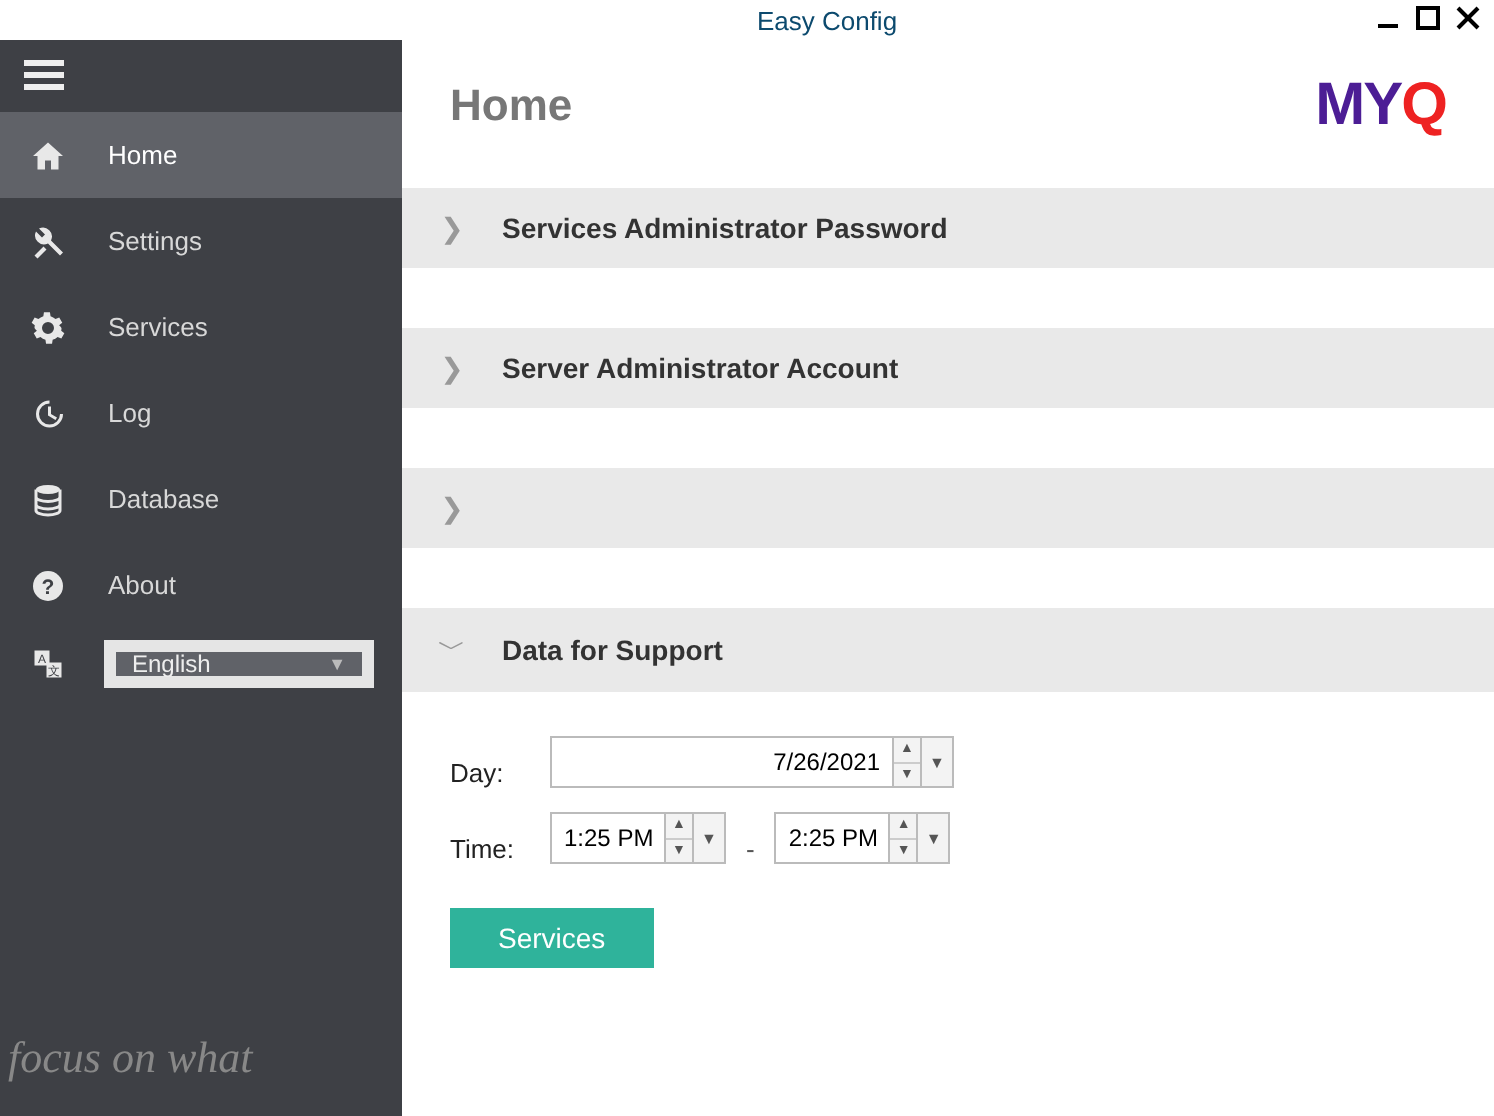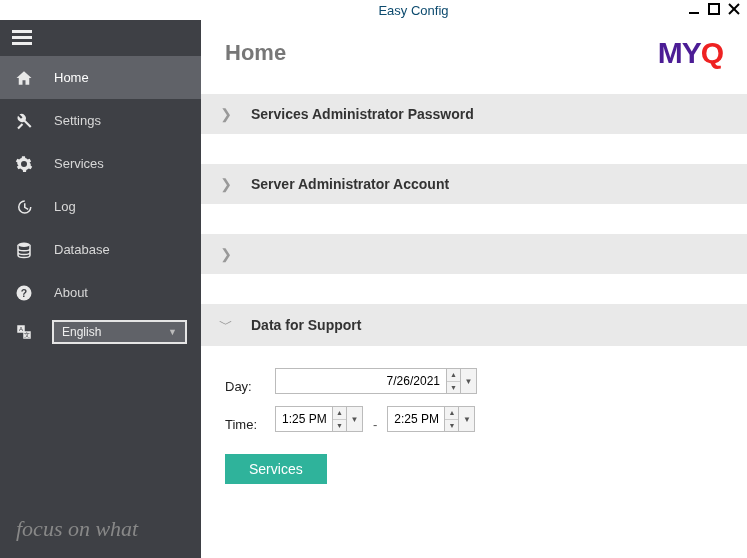--- a/index.html
+++ b/index.html
@@ -13,23 +13,23 @@
   .hamburger { height: 36px; display: flex; align-items: center; padding-left: 12px; }
   .hamburger svg { fill: #eee; }
   .nav { list-style: none; }
   .nav li { height: 43px; display: flex; align-items: center; padding-left: 14px; gap: 20px; cursor: pointer; color: #d8d8d8; }
   .nav li.active { background: #606268; color: #fff; }
   .nav li .icon { width: 20px; height: 20px; display: flex; align-items: center; justify-content: center; }
   .nav li .icon svg { fill: #e8e8e8; }
   .lang-row { display: flex; align-items: center; gap: 18px; padding: 6px 14px; }
   .lang-row .icon { width: 20px; height: 20px; display:flex; align-items:center; justify-content:center;}
   .lang-row .icon svg { fill: #e8e8e8; }
-  .lang-select { flex: 1; background: #606268; border: 2px solid #e5e5e5; color: #eee; height: 24px; display: flex; align-items: center; justify-content: space-between; padding: 0 8px; font-size: 12px; }
+  .lang-select { flex: 1; background: #606268; border: 6px solid #e5e5e5; color: #eee; height: 24px; display: flex; align-items: center; justify-content: space-between; padding: 0 8px; font-size: 12px; }
   .lang-select .arrow { font-size: 9px; color: #bbb; }
-  .slogan { position: absolute; bottom: 18px; left: 16px; right: 10px; color: #888; }
+  .slogan { position: absolute; bottom: 18px; left: 4px; right: 10px; color: #888; }
   .slogan .script { font-family: "Brush Script MT", cursive; font-style: italic; font-size: 22px; color: #888; line-height: 1; }
   .slogan .bold { font-family: Arial, sans-serif; font-weight: 900; font-size: 23px; letter-spacing: 1px; color: #888; margin-top: 2px; }
   .main { flex: 1; background: #fff; padding: 0; overflow: hidden; }
   .header { display: flex; align-items: center; justify-content: space-between; padding: 16px 24px 20px 24px; }
   .header h1 { font-size: 22px; font-weight: 600; color: #777; }
   .logo { font-weight: 900; font-size: 30px; letter-spacing: -1px; display: flex; align-items: baseline; }
   .logo .my { color: #4c1d95; }
   .logo .q { color: #e22; }
   .section { background: #e9e9e9; margin: 0 0 30px 0; padding: 12px 18px; display: flex; align-items: center; gap: 18px; }
   .section.expanded { margin-bottom: 0; }

